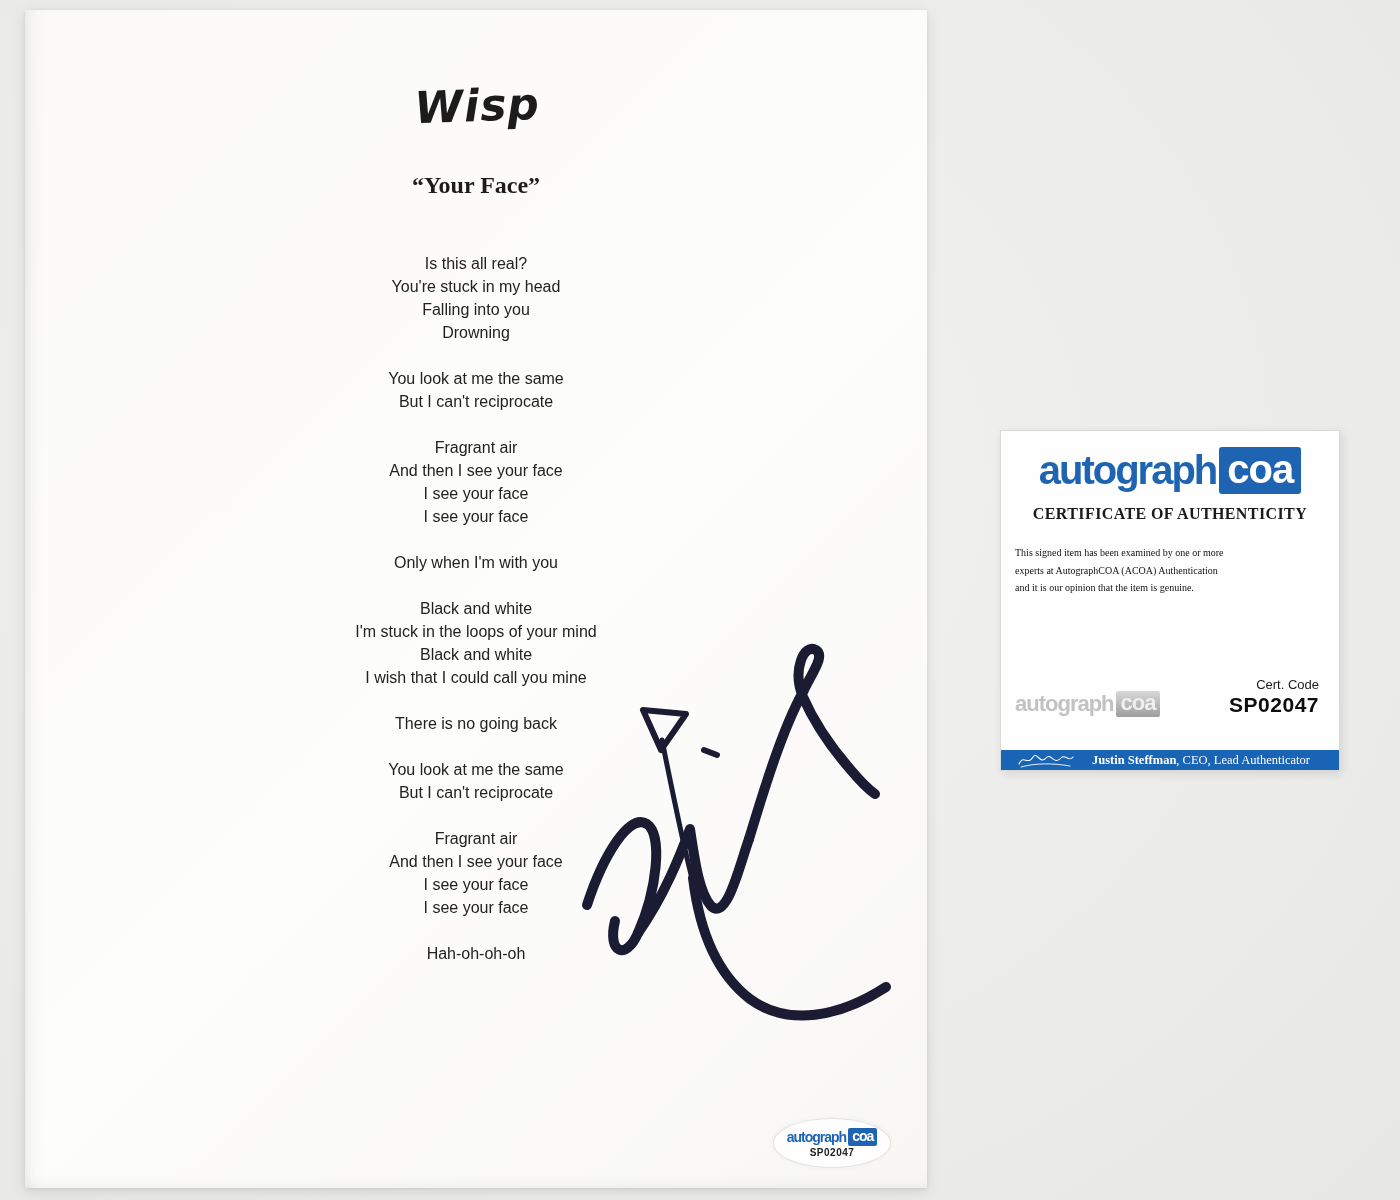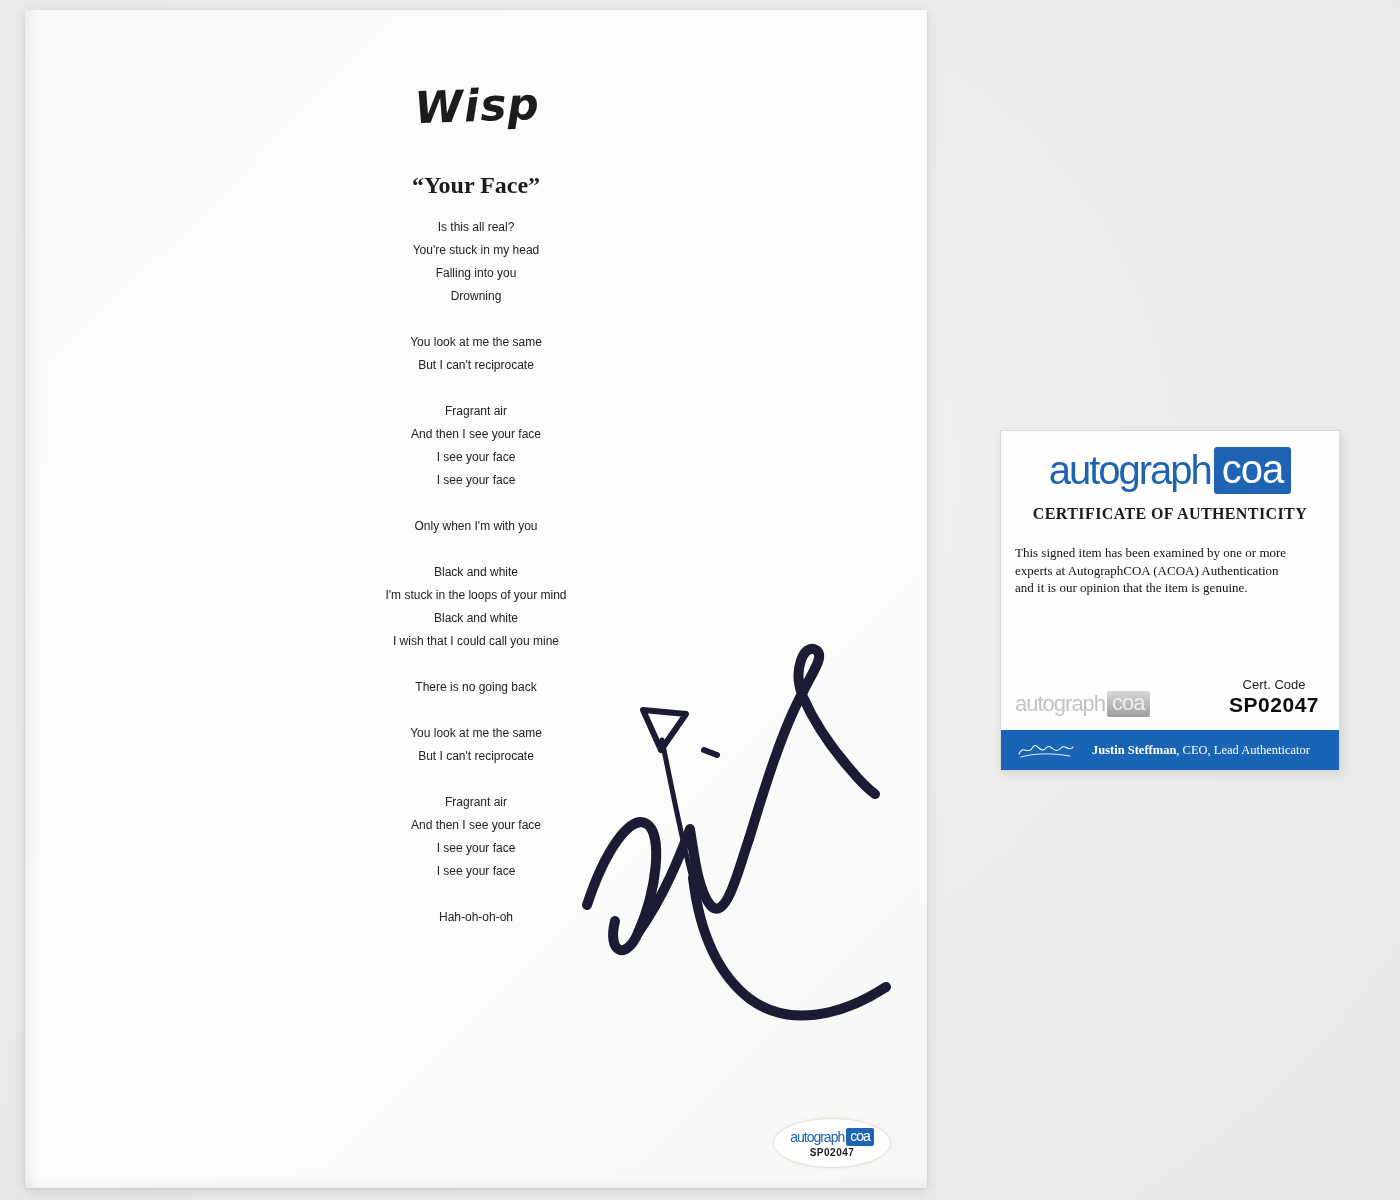--- a/index.html
+++ b/index.html
@@ -22,36 +22,36 @@
   }
   .song-artist{
     padding-top:68px;font-family:"DejaVu Sans",sans-serif;
     font-style:italic;font-weight:bold;font-size:44px;line-height:56px;
     letter-spacing:1px;transform:rotate(-2deg);
   }
   .song-title{
     margin-top:36px;font-family:"Liberation Serif",serif;
     font-weight:bold;font-size:24px;line-height:30px;
   }
-  .lyrics{margin-top:16px;font-size:12px;line-height:23px;color:#222;}
+  .lyrics{margin-top:52px;font-size:16px;line-height:23px;color:#222;}
   .stanza{margin:0 0 23px 0;}
 
   
   .signature{position:absolute;left:555px;top:600px;width:330px;height:440px;}
   .signature path{stroke:var(--signature-ink,#1b1b33);fill:none;
     stroke-linecap:round;stroke-linejoin:round;}
 
   
   .sticker{
     position:absolute;left:748px;top:1108px;width:116px;height:48px;
     background:#fefefe;border:1px solid #e4e1dc;border-radius:50%;
     display:flex;flex-direction:column;align-items:center;justify-content:center;
     box-shadow:0 0 5px rgba(0,0,0,.05);
   }
-  .acoa-logo{display:inline-flex;align-items:center;font-weight:normal;white-space:nowrap;}
+  .acoa-logo{display:inline-flex;align-items:center;font-weight:bold;white-space:nowrap;}
   .acoa-logo .logo-left{color:var(--brand-blue,#1e64b2);letter-spacing:-1px;}
   .acoa-logo .logo-box{
     background:var(--brand-blue,#1e64b2);color:#fff;letter-spacing:-1px;
     border-radius:2px;margin-left:2px;display:inline-block;line-height:1.05;text-align:right;
   }
   .sticker .acoa-logo{font-size:14px;}
   .sticker .logo-box{padding:1px 4px 2px;}
   .sticker-code{font-size:10px;font-weight:bold;letter-spacing:.5px;color:#222;margin-top:1px;}
 
   
@@ -62,38 +62,38 @@
   }
   .card-logo{display:flex;justify-content:center;margin-top:16px;font-size:40px;}
   .card-logo .logo-left{letter-spacing:-2px;}
   .card-logo .logo-box{padding:1px 8px 4px;border-radius:3px;margin-left:3px;}
   .card-title{
     margin-top:11px;text-align:center;font-family:"Liberation Serif",serif;
     font-weight:bold;font-size:16px;letter-spacing:.4px;color:#1a1a1a;
   }
   .card-par{
     margin:21px 14px 0 14px;text-align:left;font-family:"Liberation Serif",serif;
-    font-size:13px;line-height:17.5px;color:#111;white-space:pre-line;
+    font-size:10px;line-height:17.5px;color:#111;white-space:pre-line;
   }
   .card-par.p2{margin-top:16px;}
   .card-certrow{
     position:absolute;left:14px;right:20px;top:246px;
     display:flex;justify-content:space-between;align-items:flex-end;
   }
   .watermark{font-size:22px;}
   .watermark .logo-left{color:#c2c2c2;letter-spacing:-1px;}
   .watermark .logo-box{
     background:linear-gradient(180deg,#d8d8d8 0%,#9e9e9e 100%);
     color:#efefef;padding:0 5px 2px;margin-left:2px;
   }
-  .cert-block{text-align:center;}
+  .cert-block{text-align:right;}
   .cert-label{font-size:13px;color:#1a1a1a;}
   .cert-code{font-size:21px;font-weight:bold;letter-spacing:.5px;color:#0d0d0d;margin-top:1px;}
   .card-footer{
-    position:absolute;left:0;right:0;bottom:0;height:40px;
+    position:absolute;left:0;right:0;bottom:0;height:20px;
     background:var(--footer-blue,#1a64b6);color:#fff;
     display:flex;align-items:center;
     font-family:"Liberation Serif",serif;font-size:12.5px;
   }
   .footer-script{margin-left:14px;flex:0 0 auto;}
   .footer-text{flex:1;text-align:center;padding-right:14px;white-space:nowrap;}
   .footer-text b{font-weight:bold;}
 </style>
 </head>
 <body>

